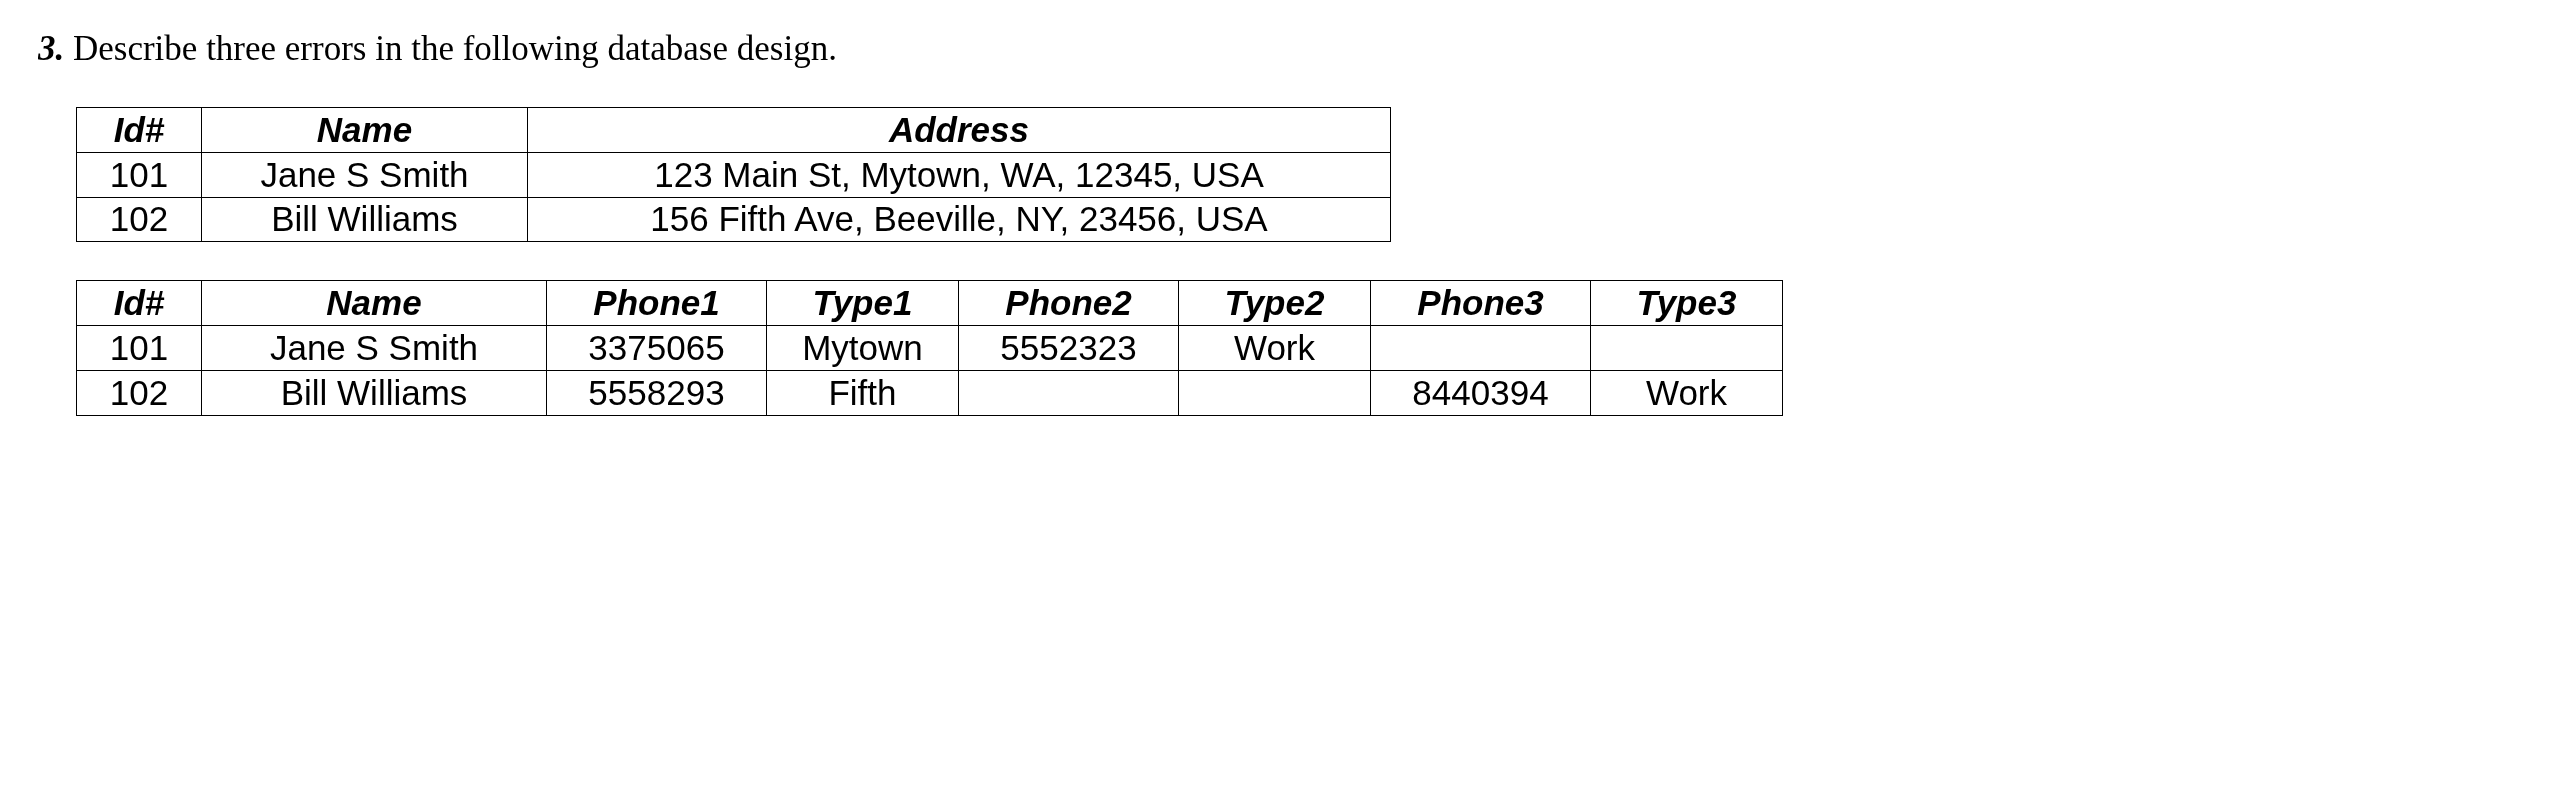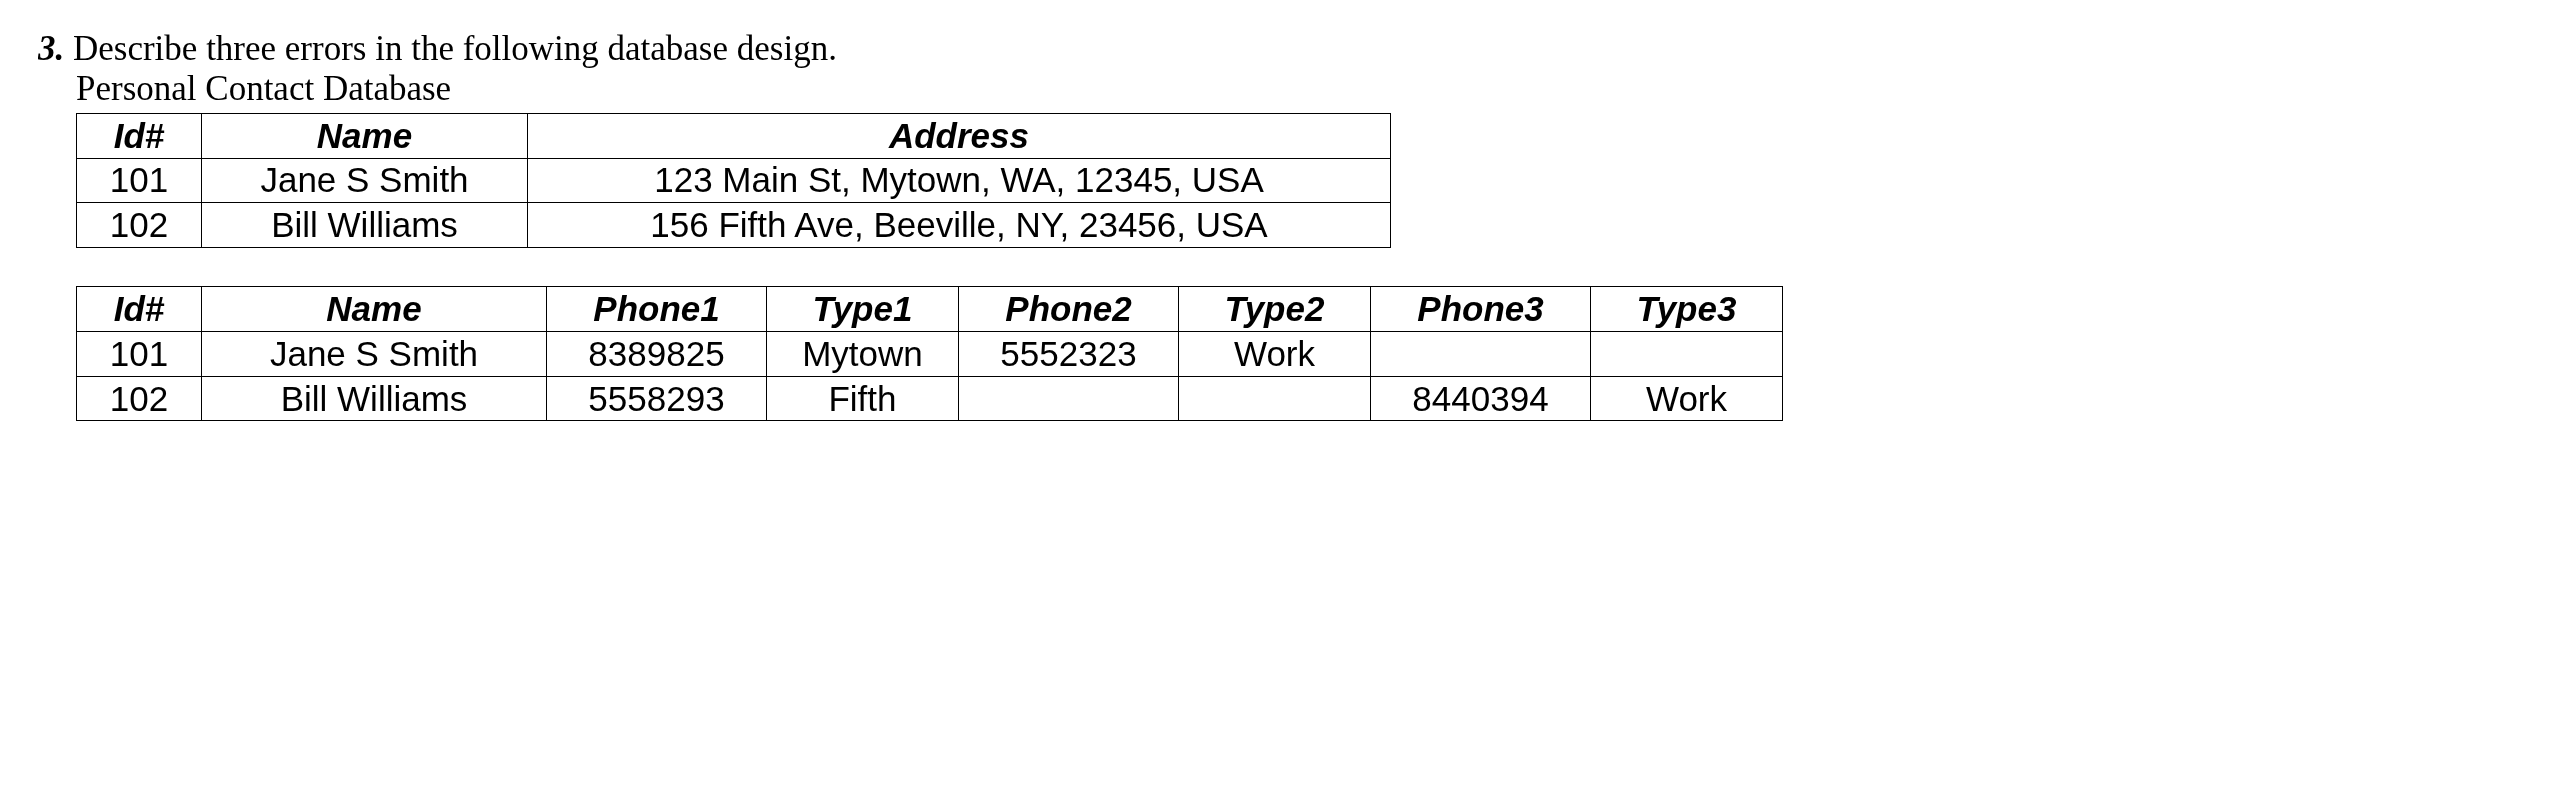--- a/index.html
+++ b/index.html
@@ -3,20 +3,21 @@
   <meta charset="utf-8">
   <style>
     body {
       font-family: "Times New Roman", Times, serif;
       font-size: 35px;
       margin: 29px 38px;
       color: #000;
       background: #fff;
     }
     .question-line {
+      margin-bottom: 38px;
     }
     .question-number {
       font-weight: bold;
       font-style: italic;
     }
     .subsection {
       margin-left: 38px;
     }
     .db-title {
       margin-bottom: 3.8px;
@@ -49,21 +50,20 @@
   </style>
 </head>
 <body>
 
 <div class="question-line">
   <span class="question-number">3.</span>
   <span>Describe three errors in the following database design.</span>
 </div>
 
 <div class="subsection">
-  <div class="db-title">Personal Contact Database</div>
 
   <table>
     <tbody>
         <tr>
       <th class="col-id">Id#</th>
       <th class="t1-col-name">Name</th>
       <th class="t1-col-address">Address</th>
     </tr>
     <tr>
       <td>101</td>
@@ -86,21 +86,21 @@
       <th class="t2-col-phone">Phone1</th>
       <th class="t2-col-type">Type1</th>
       <th class="t2-col-phone">Phone2</th>
       <th class="t2-col-type">Type2</th>
       <th class="t2-col-phone">Phone3</th>
       <th class="t2-col-type">Type3</th>
     </tr>
     <tr>
       <td>101</td>
       <td>Jane S Smith</td>
-      <td>8389825</td>
+      <td>3375065</td>
       <td>Mytown</td>
       <td>5552323</td>
       <td>Work</td>
       <td></td>
       <td></td>
     </tr>
     <tr>
       <td>102</td>
       <td>Bill Williams</td>
       <td>5558293</td>

